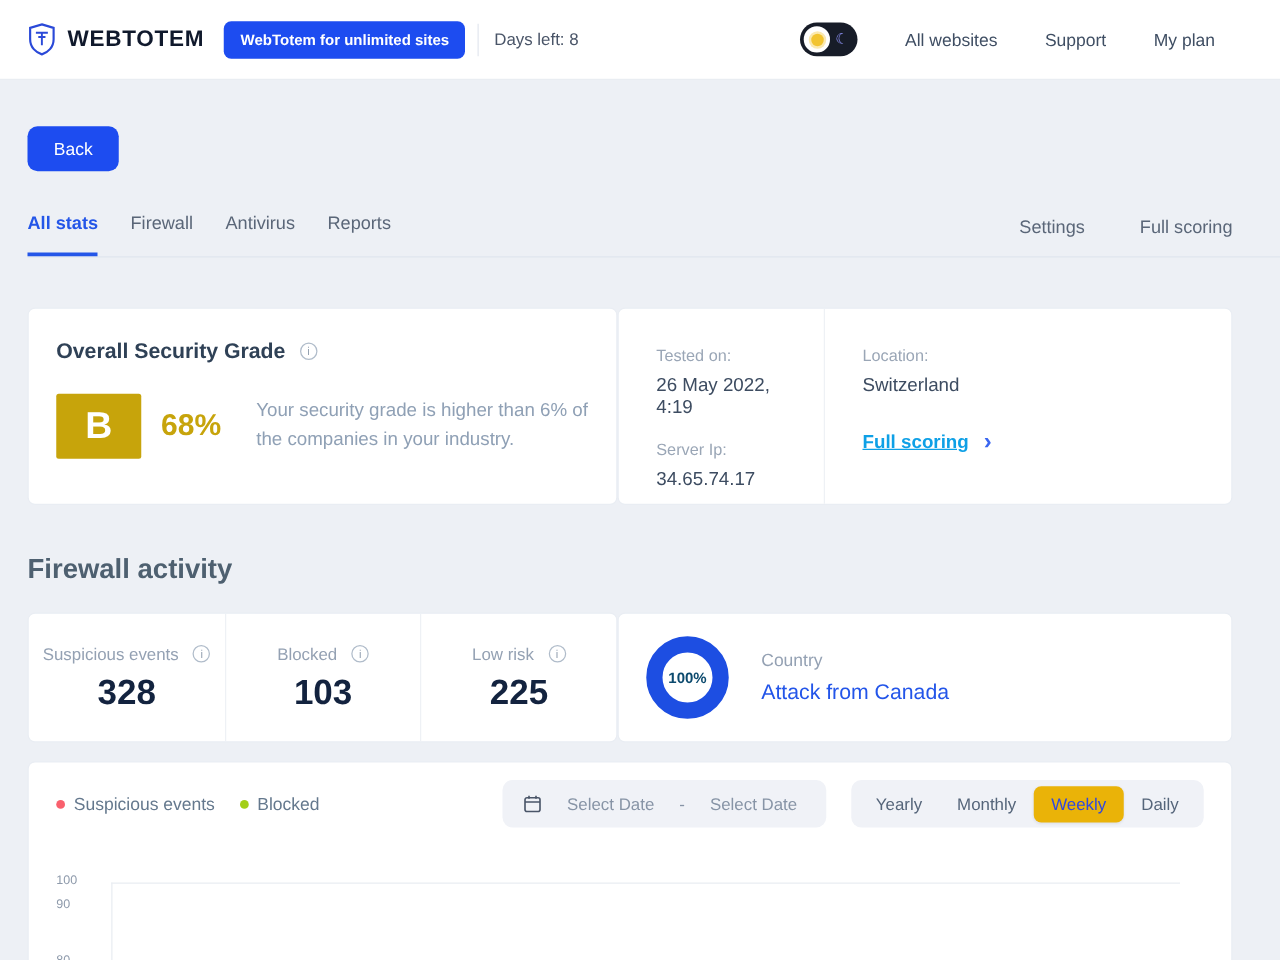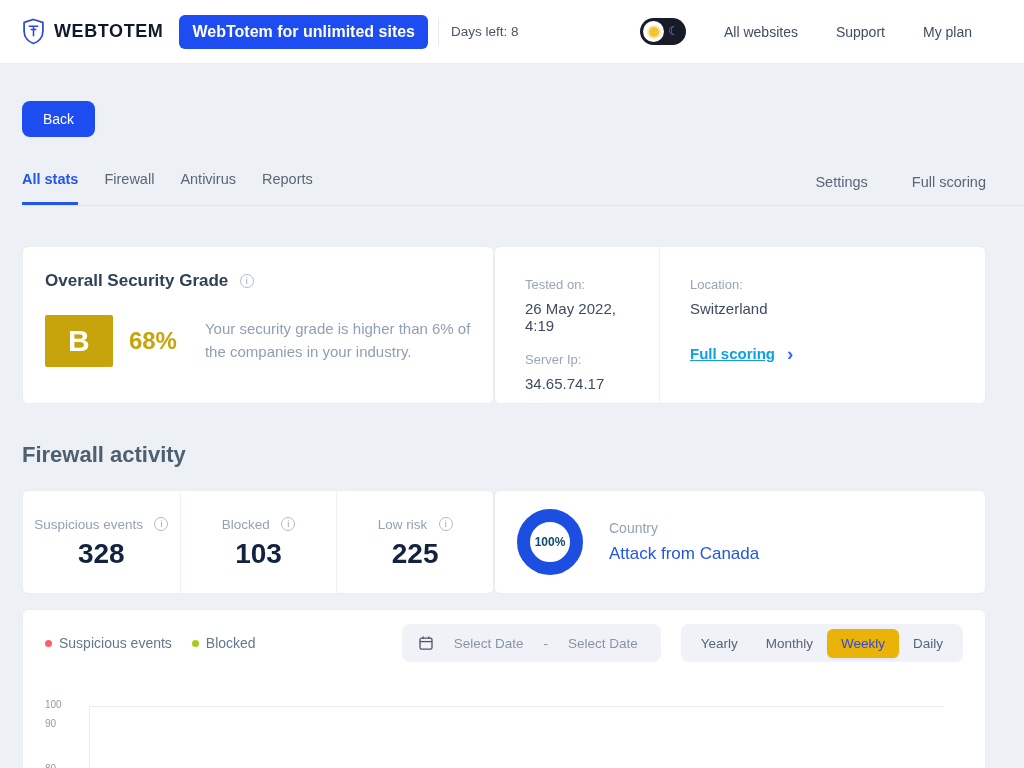--- a/index.html
+++ b/index.html
@@ -12,21 +12,21 @@
 
   
   .topbar {
     height:64px; background:#ffffff; border-bottom:1px solid #e9edf2;
     display:flex; align-items:center; padding:0 52px 0 22px;
   }
   .brand { display:flex; align-items:center; gap:9px; cursor:pointer; }
   .brand-name { font-size:18px; font-weight:800; letter-spacing:.6px; color:#10192c; }
   .promo-badge {
     margin-left:16px; background:#1d4cf0; color:#fff; border:none; cursor:pointer;
-    font-family:inherit; font-size:16px; font-weight:700; padding:8px 13px; border-radius:6px;
+    font-family:inherit; font-size:12px; font-weight:700; padding:8px 13px; border-radius:6px;
   }
   .topbar-divider { width:1px; height:26px; background:#e3e8ef; margin-left:10px; }
   .days-left { margin-left:12px; font-size:13.5px; color:#4a5568; }
   .topbar-right { margin-left:auto; display:flex; align-items:center; gap:38px; }
   .theme-toggle {
     width:46px; height:27px; background:#171c28; border-radius:14px; position:relative; cursor:pointer;
   }
   .toggle-knob {
     position:absolute; left:3px; top:3px; width:21px; height:21px; background:#fff; border-radius:50%;
     display:flex; align-items:center; justify-content:center;

